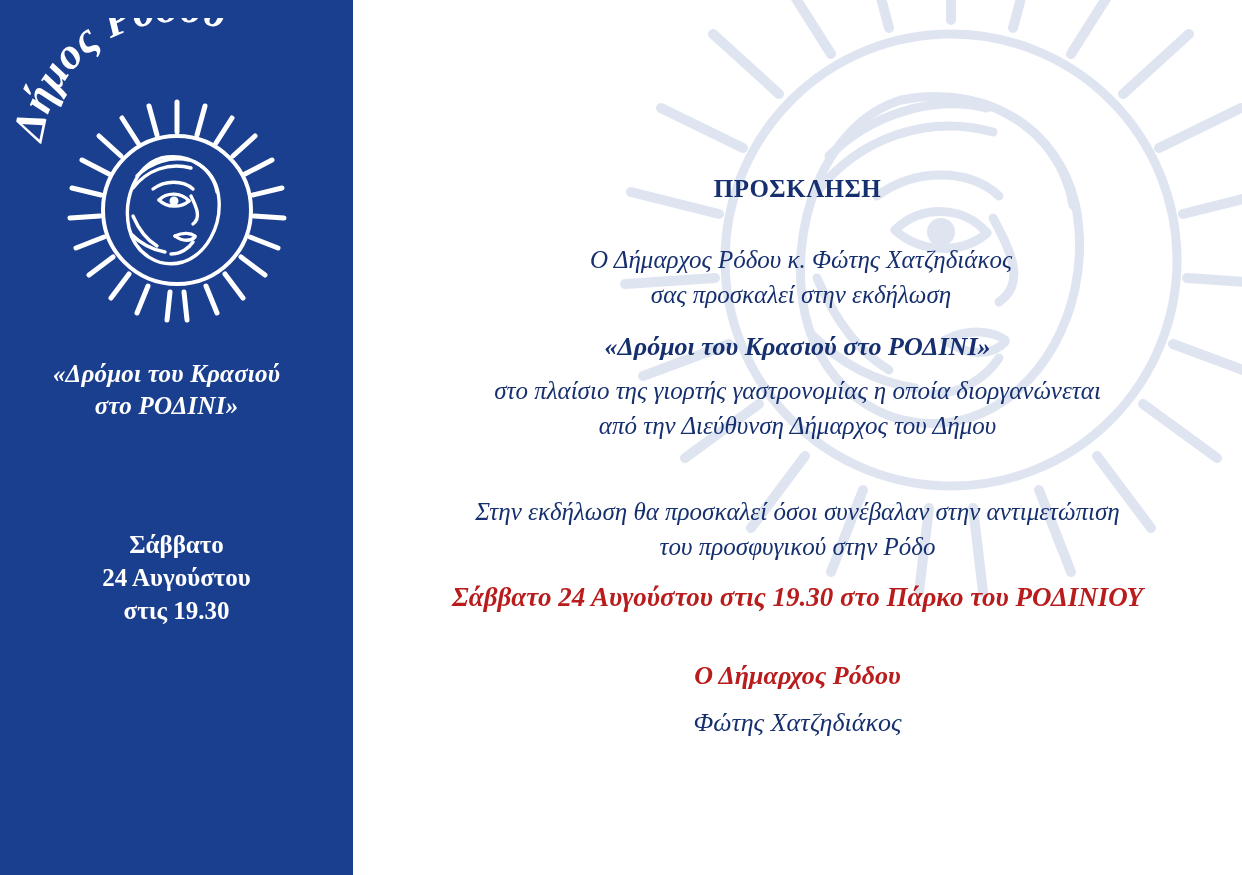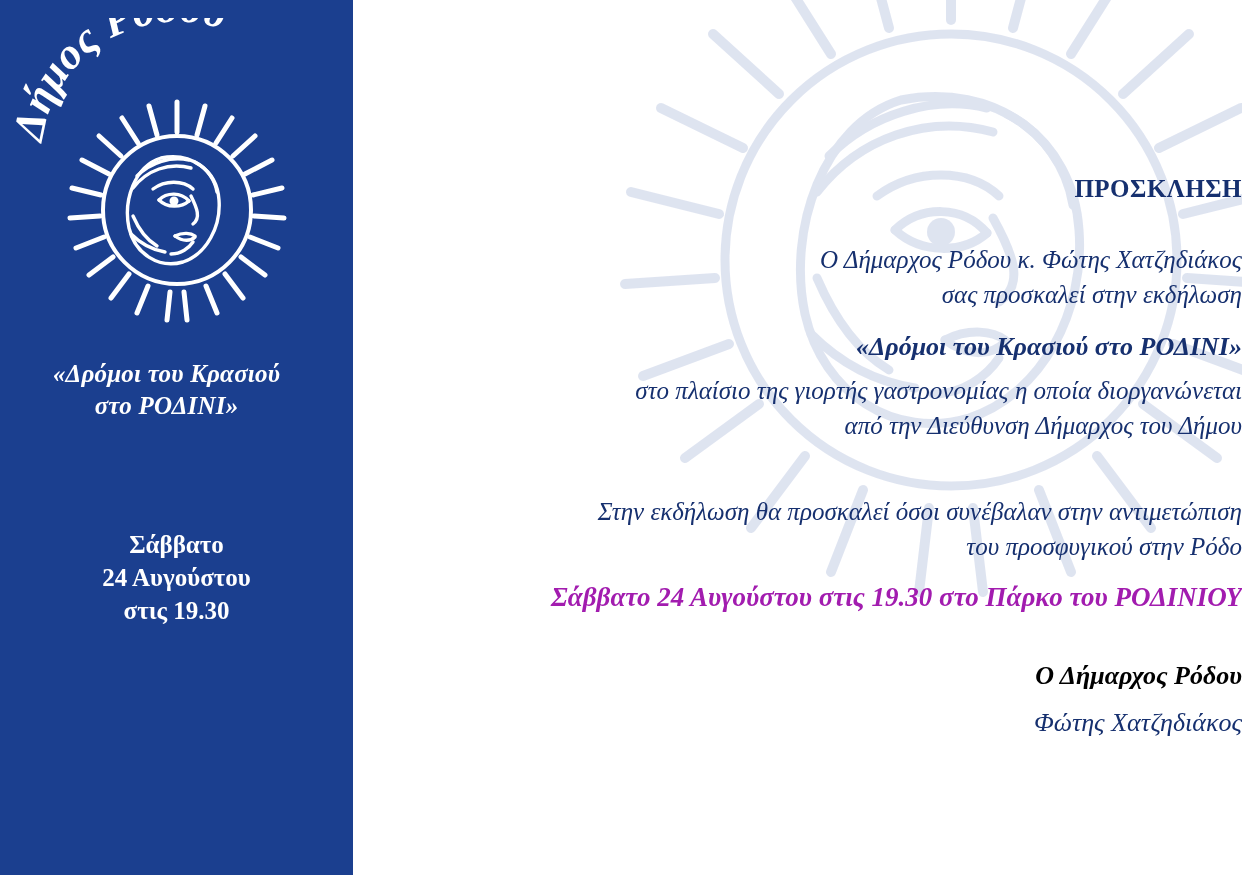--- a/index.html
+++ b/index.html
@@ -87,21 +87,21 @@
     height: 700px;
     opacity: 0.16;
     pointer-events: none;
   }
   .watermark svg { display: block; }
 
   .content {
     position: relative;
     z-index: 2;
     width: 889px;
-    text-align: right;
+    text-align: center;
     color: #16306f;
   }
 
   .t-title {
     margin-top: 175px;
     font-weight: bold;
     font-size: 25px;
     letter-spacing: 0.5px;
     color: #16306f;
   }
@@ -122,29 +122,29 @@
     color: #16306f;
   }
   .block-3 { margin-top: 12px; }
   .block-4 { margin-top: 52px; }
 
   .t-highlight {
     margin-top: 18px;
     font-weight: bold;
     font-style: italic;
     font-size: 27px;
-    color: #a21caf;
+    color: #b91c1c;
   }
 
   .t-signature-role {
     margin-top: 48px;
     font-weight: bold;
     font-style: italic;
     font-size: 26px;
-    color: #000000;
+    color: #b91c1c;
   }
 
   .t-signature-name {
     margin-top: 17px;
     font-style: italic;
     font-size: 26px;
     color: #16306f;
   }
 </style>
 </head>

